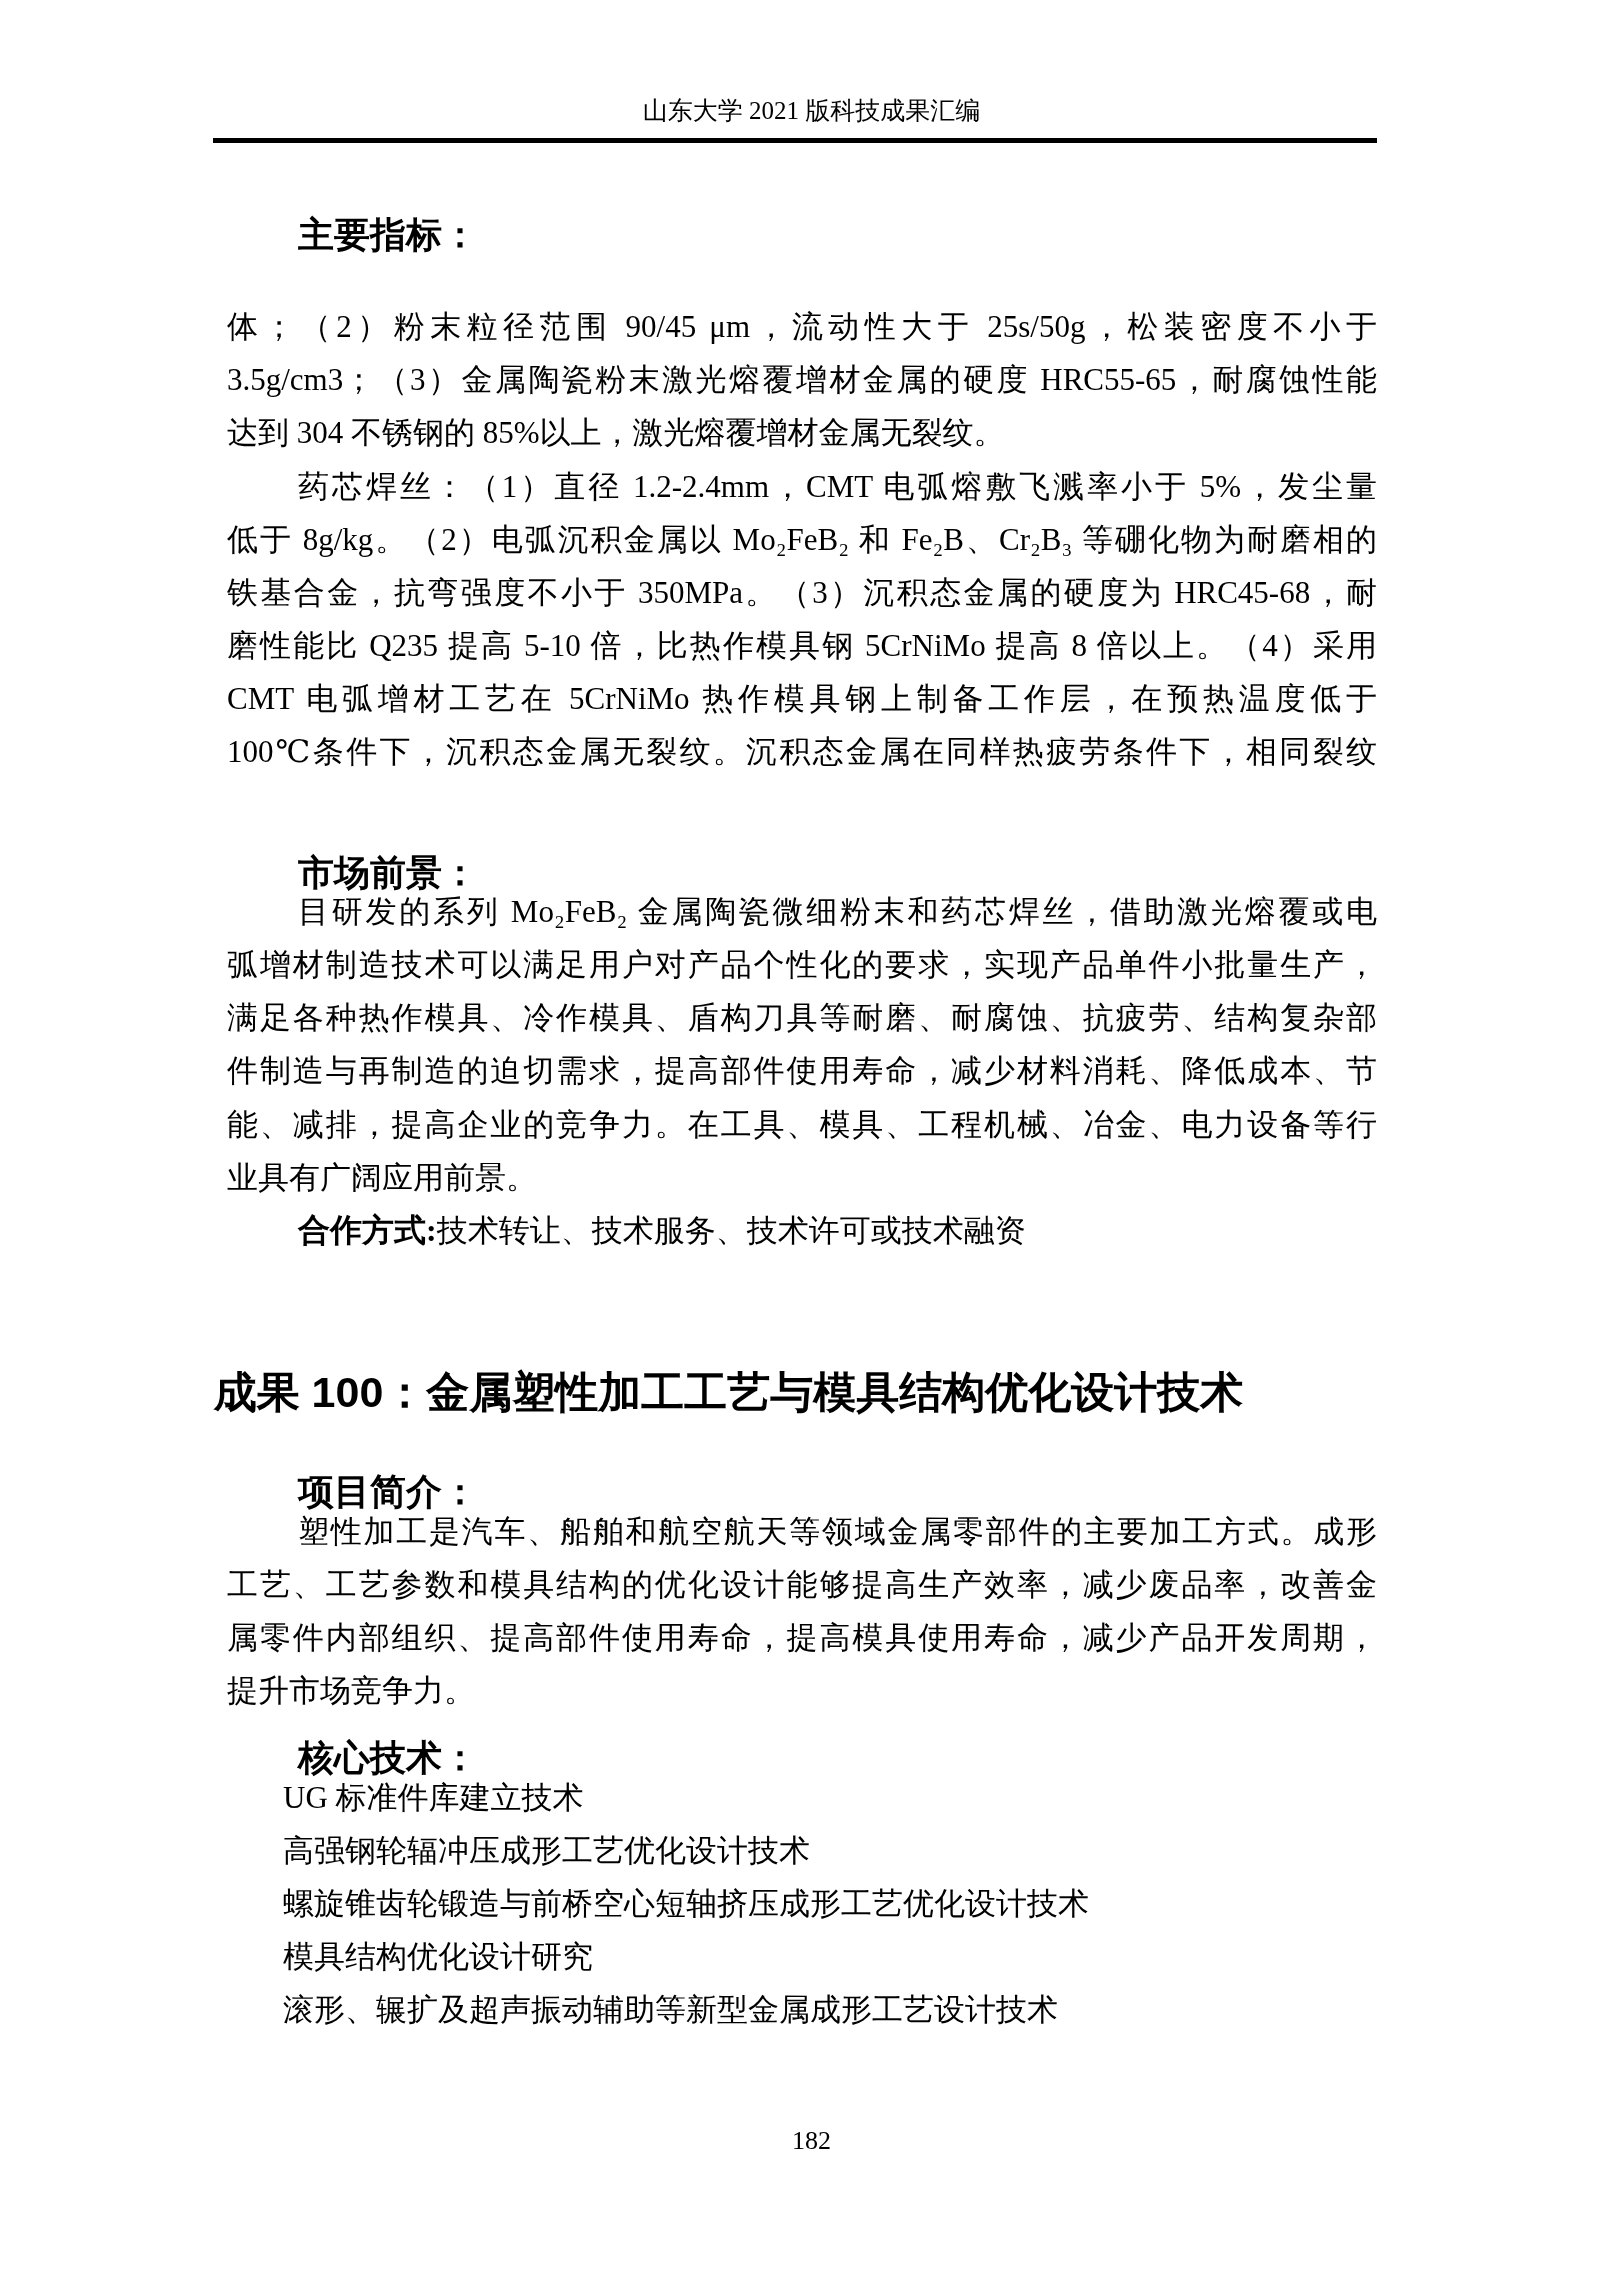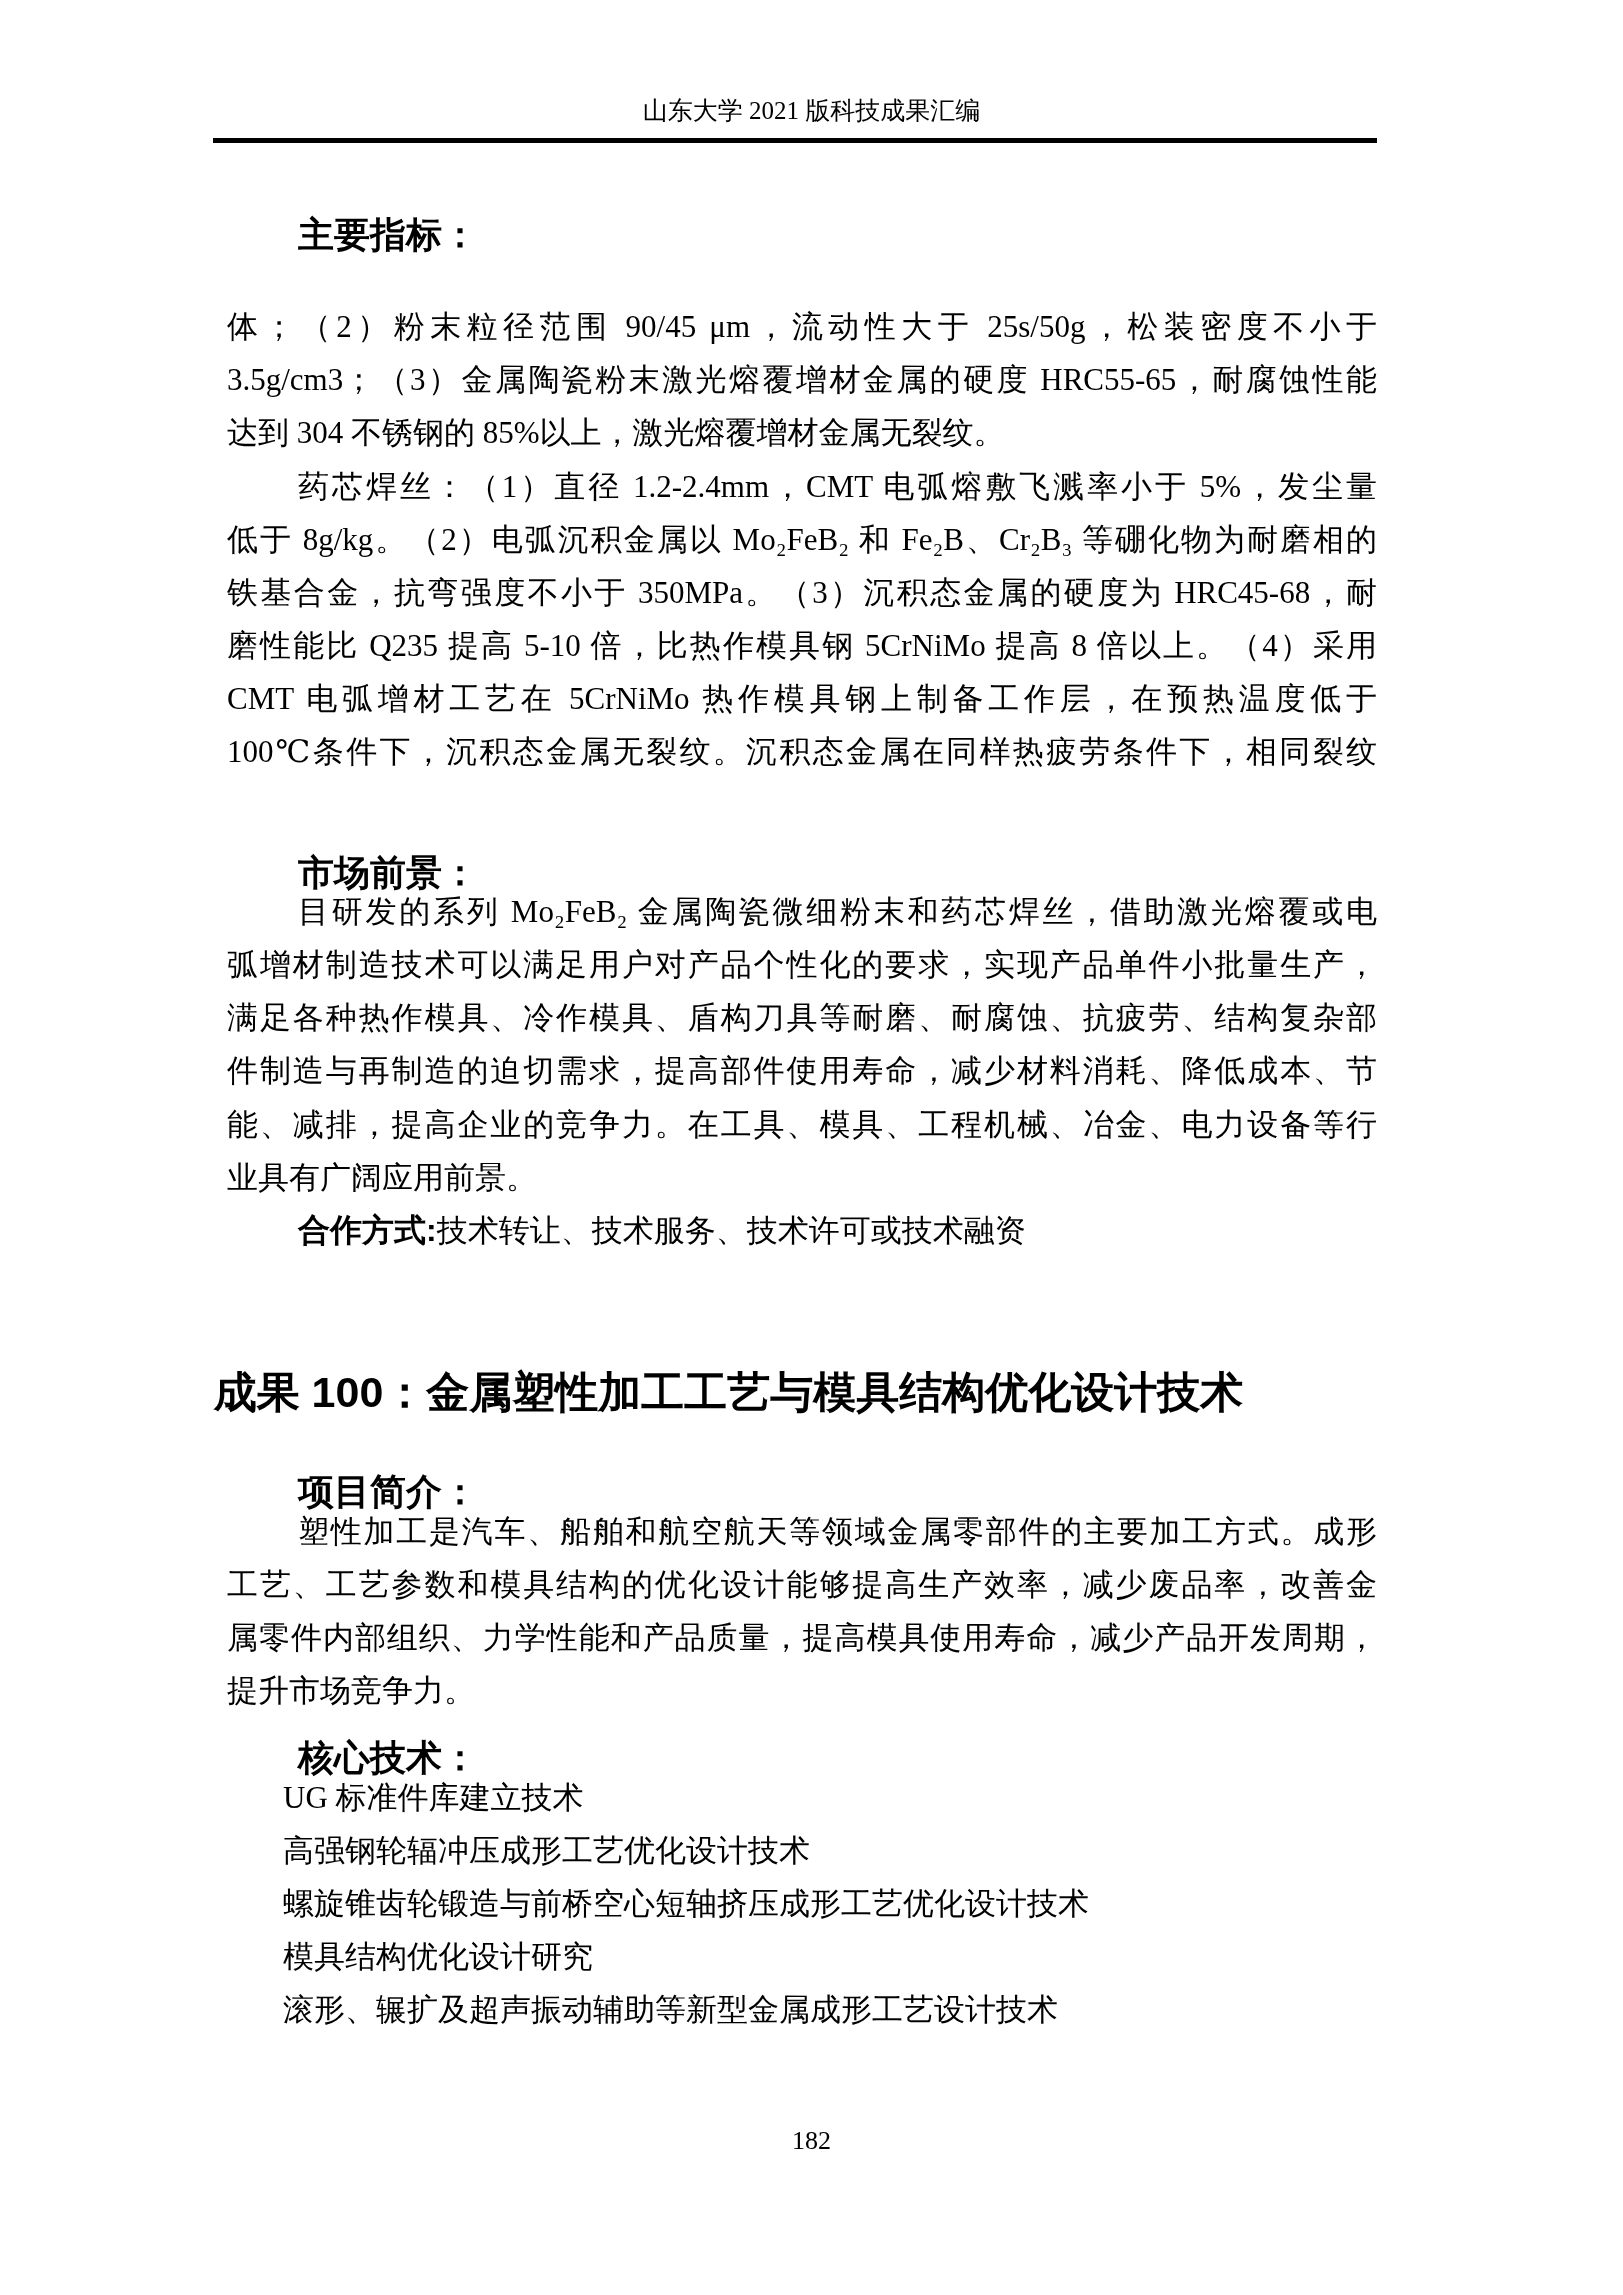--- a/index.html
+++ b/index.html
@@ -29,21 +29,21 @@
     font-family:"Liberation Serif","DejaVu Serif",serif;
   }
   .j{ text-align:justify; text-align-last:justify; }
   .ind{ text-indent:71px; }
   .ind-li{ text-indent:56px; }
   .hd{
     font-family:"Liberation Sans","DejaVu Sans",sans-serif;
     font-weight:700;font-size:36px;margin-top:14px;
   }
   .hd-inline{
-    font-family:Liberation Sans, sans-serif;
+    font-family:Liberation Serif, serif;
     font-weight:700;font-size:32px;
   }
   .title-ln{
     position:absolute;left:0;width:1457px;height:61px;line-height:61px;
     text-align:center;font-size:43px;font-weight:700;
     font-family:"Liberation Sans","DejaVu Sans",sans-serif;
   }
   .pg-footer{
     position:absolute;top:2117px;left:0;width:1623px;height:48px;
     line-height:48px;text-align:center;font-size:26px;
@@ -83,21 +83,21 @@
   <div class="ln ind" style="top:1204px">
     <span class="hd-inline">合作方式:</span><span>技术转让、技术服务、技术许可或技术融资</span>
   </div>
 
   <div class="title-ln" style="top:1362px">成果 100：金属塑性加工工艺与模具结构优化设计技术</div>
 
   <div class="ln hd ind" style="top:1451px">项目简介：</div>
 
   <div class="ln j ind" style="top:1505px">塑性加工是汽车、船舶和航空航天等领域金属零部件的主要加工方式。成形</div>
   <div class="ln j" style="top:1558px">工艺、工艺参数和模具结构的优化设计能够提高生产效率，减少废品率，改善金</div>
-  <div class="ln j" style="top:1611px">属零件内部组织、力学性能和产品质量，提高模具使用寿命，减少产品开发周期，</div>
+  <div class="ln j" style="top:1611px">属零件内部组织、提高部件使用寿命，提高模具使用寿命，减少产品开发周期，</div>
   <div class="ln" style="top:1664px">提升市场竞争力。</div>
 
   <div class="ln hd ind" style="top:1717px">核心技术：</div>
 
   <div class="ln ind-li" style="top:1771px">UG 标准件库建立技术</div>
   <div class="ln ind-li" style="top:1824px">高强钢轮辐冲压成形工艺优化设计技术</div>
   <div class="ln ind-li" style="top:1877px">螺旋锥齿轮锻造与前桥空心短轴挤压成形工艺优化设计技术</div>
   <div class="ln ind-li" style="top:1930px">模具结构优化设计研究</div>
   <div class="ln ind-li" style="top:1983px">滚形、辗扩及超声振动辅助等新型金属成形工艺设计技术</div>
 

